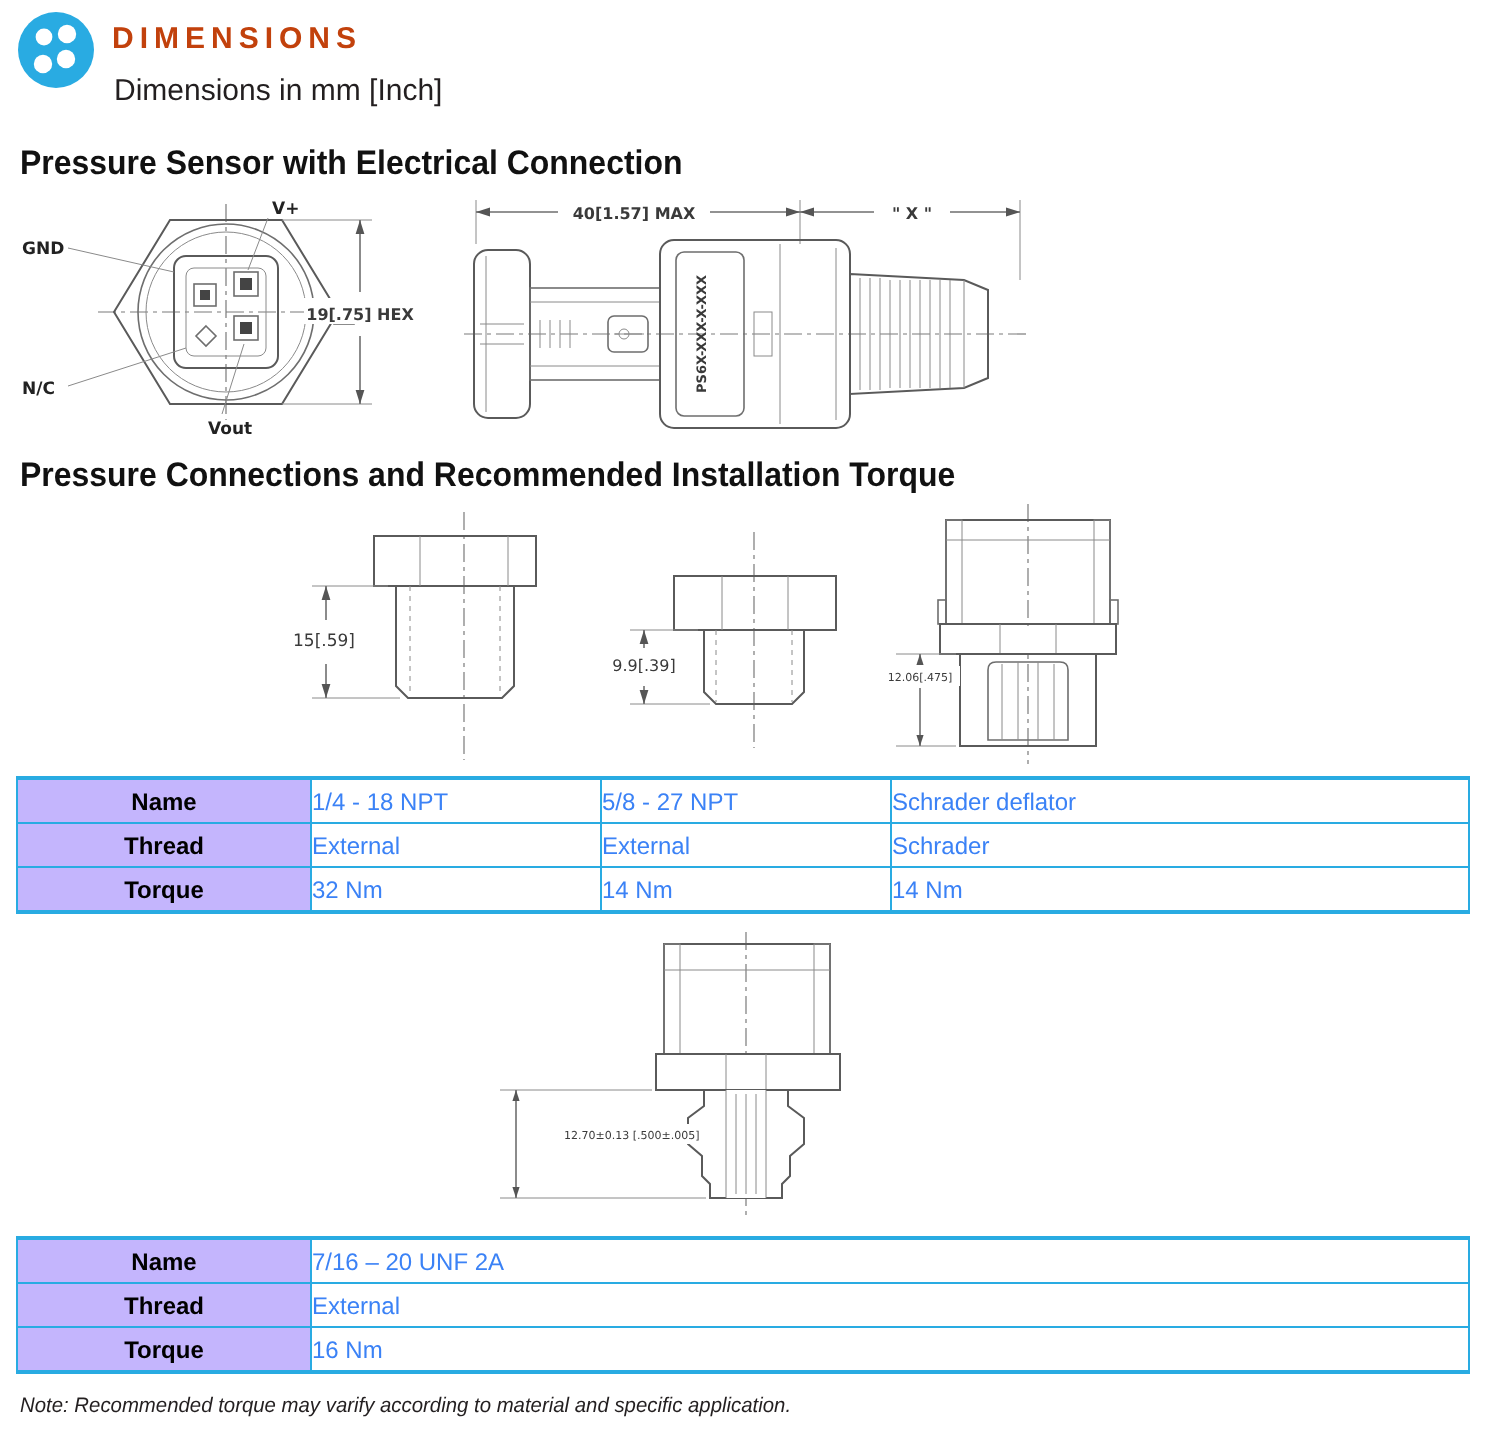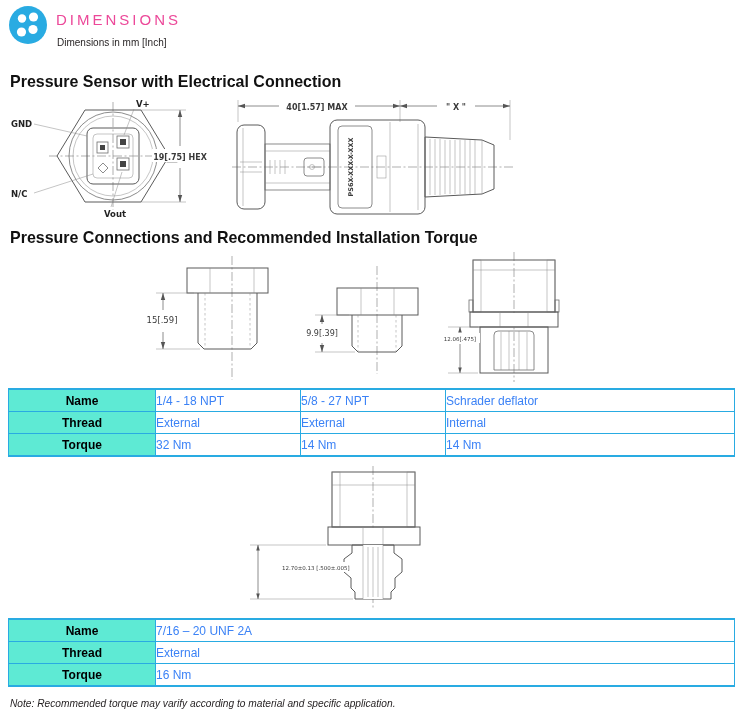--- a/index.html
+++ b/index.html
@@ -1,28 +1,28 @@
 <!DOCTYPE html>
 <html><head>
 <meta charset="utf-8">
 <style>
   html,body{margin:0;padding:0;background:#fff;}
   .page{position:relative;width:743px;height:720px;background:#fff;overflow:hidden;
         font-family:"Liberation Sans",sans-serif;color:#231F20;}
   .abs{position:absolute;}
   
-  .hdr-title{left:56px;top:11px;font-size:15px;font-weight:normal;letter-spacing:3px;color:#ec4899;}
-  .hdr-sub{left:57px;top:37px;font-size:10px;color:#231F20;}
+  .hdr-title{left:56px;top:11px;font-size:15px;font-weight:bold;letter-spacing:3px;color:#c2410c;}
+  .hdr-sub{left:57px;top:37px;font-size:15px;color:#231F20;}
   
   .sec-h{font-size:17px;font-weight:bold;color:#111;transform:scaleX(.94);transform-origin:0 50%;white-space:nowrap;}
   
   table.spec{border-collapse:collapse;width:727px;table-layout:fixed;
              border-top:2px solid #29ABE2;border-bottom:2px solid #29ABE2;}
   table.spec td{border:1px solid #29ABE2;height:21px;font-size:12px;vertical-align:middle;padding:0;}
-  td.hcell{background:#5eead4;font-weight:bold;text-align:center;color:#000;}
+  td.hcell{background:#c4b5fd;font-weight:bold;text-align:center;color:#000;}
   td.vcell{padding-left:12px;color:#3b82f6;}
   .note{font-size:10.5px;font-style:italic;color:#231F20;transform:scaleX(.97);transform-origin:0 50%;white-space:nowrap;}
   
   svg{overflow:visible;}
   .dline{stroke:#6e6e6e;stroke-width:0.8;fill:none;}
   .dthick{stroke:#5a5a5a;stroke-width:1;fill:none;}
   .dthin{stroke:#8a8a8a;stroke-width:0.5;fill:none;}
   .cl{stroke:#7a7a7a;stroke-width:0.6;fill:none;stroke-dasharray:9 2.5 2 2.5;}
   .dimtxt{font-family:"DejaVu Sans",sans-serif;fill:#3a3a3a;}
   .pintxt{font-family:"DejaVu Sans",sans-serif;font-weight:bold;fill:#222;}
@@ -240,21 +240,21 @@
         <tr>
       <td class="hcell">Name</td>
       <td class="vcell">1/4 - 18 NPT</td>
       <td class="vcell">5/8 - 27 NPT</td>
       <td class="vcell">Schrader deflator</td>
     </tr>
     <tr>
       <td class="hcell">Thread</td>
       <td class="vcell">External</td>
       <td class="vcell">External</td>
-      <td class="vcell">Internal</td>
+      <td class="vcell">Schrader</td>
     </tr>
     <tr>
       <td class="hcell">Torque</td>
       <td class="vcell">32 Nm</td>
       <td class="vcell">14 Nm</td>
       <td class="vcell">14 Nm</td>
     </tr>
   </tbody>
     </table>
 

